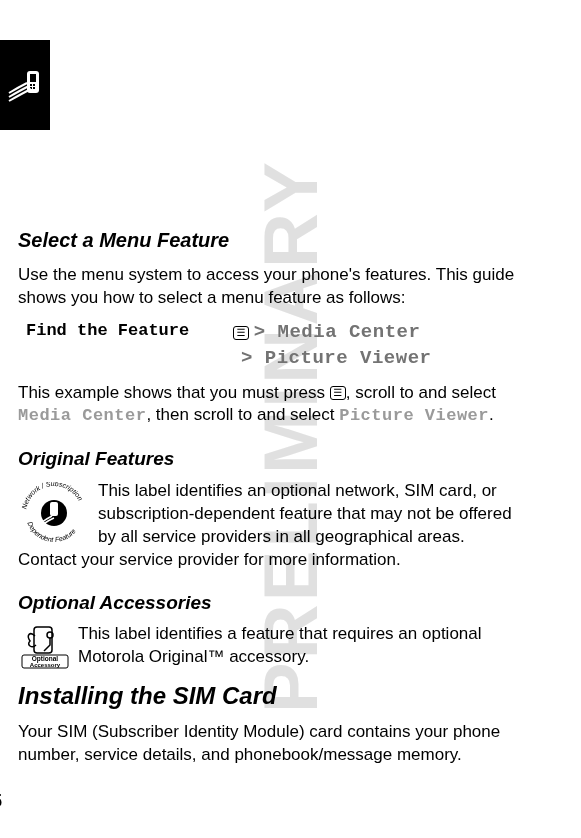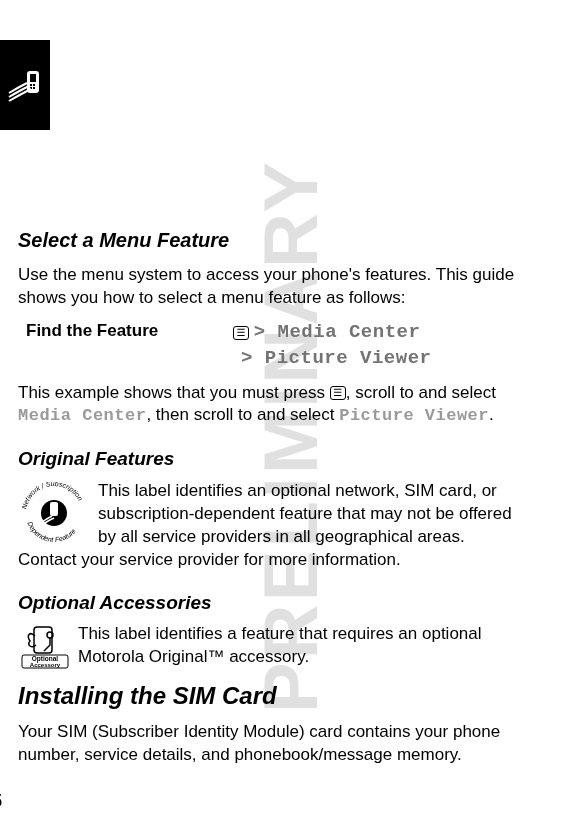--- a/index.html
+++ b/index.html
@@ -41,21 +41,21 @@
       margin-bottom: 8px;
     }
     .para {
       margin-bottom: 10px;
     }
     .find-feature-row {
       display: flex;
       margin: 10px 0;
     }
     .find-feature-label {
-      font-family: Liberation Sans, sans-serif;
+      font-family: Liberation Mono, monospace;
       font-weight: bold;
       font-size: 17px;
       width: 215px;
       padding-left: 8px;
     }
     .menu-path {
       font-family: "Courier New", monospace;
       font-size: 19px;
       font-weight: bold;
       color: #737373;

